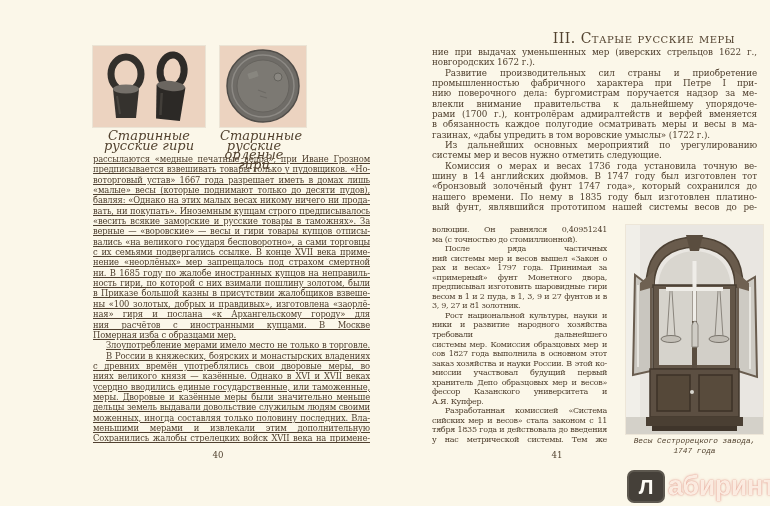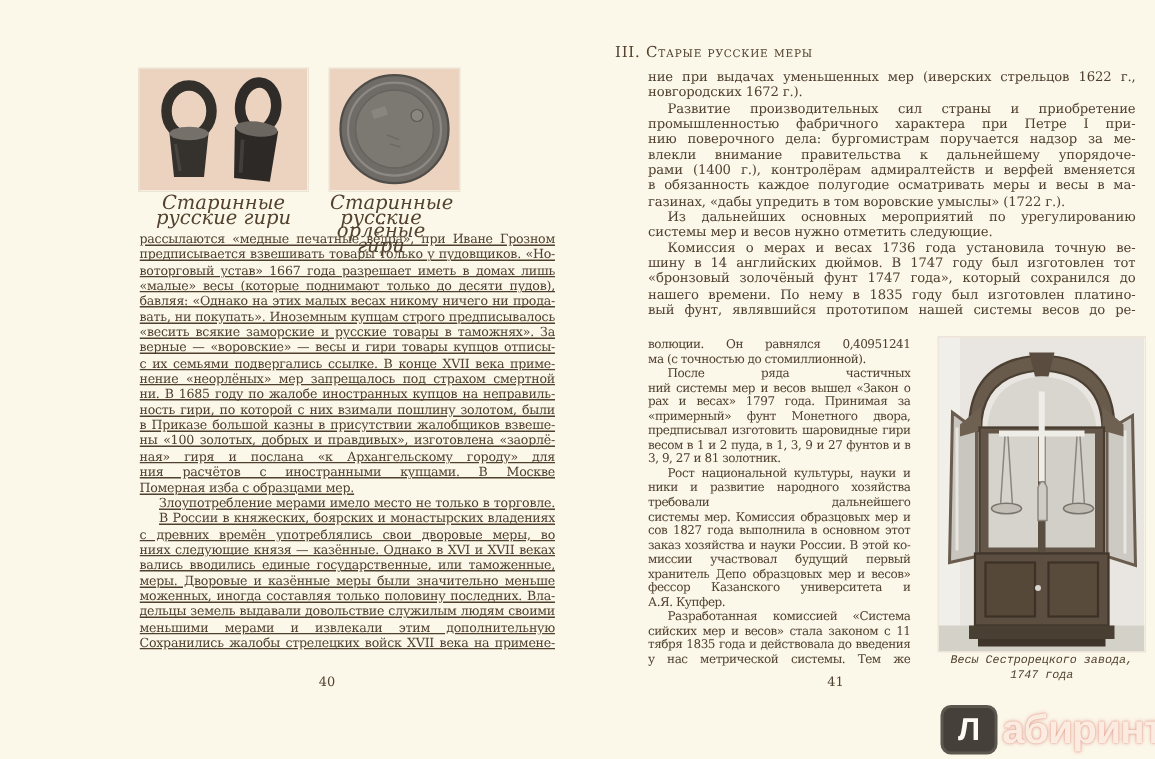--- a/index.html
+++ b/index.html
@@ -27,23 +27,23 @@
   #right-body-full { position:absolute; left:432px; top:47px; width:325px; }
   #right-body-full .line { font-size:8.8px; line-height:10.35px; height:10.35px; letter-spacing:-0.1px; }
 
   #right-row { position:absolute; left:432px; top:225px; width:331px; display:flex; justify-content:space-between; }
   .narrow-col { width:175px; }
   .narrow-col .line { font-size:8px; line-height:9.55px; height:9.55px; letter-spacing:-0.3px; }
 
   
   .running-header {
     position:absolute; left:432px; top:30px; width:325px;
-    text-align:left; transform:translateX(-22px);
+    text-align:right; transform:translateX(-22px);
     font-variant: small-caps;
-    font-size:10px; letter-spacing:0.5px; color:#52422f;
+    font-size:14px; letter-spacing:0.5px; color:#52422f;
   }
   .pagenum {
     position:absolute; top:450px; width:250px; text-align:center;
     font-size:8.6px; color:#52422f;
   }
   #pagenum-left { left:93px; }
   #pagenum-right { left:432px; }
 
   
   .figs { position:absolute; left:93px; top:46px; width:277px; }
@@ -121,53 +121,54 @@
 
   <div id="left-body">
       <div class="line">рассылаются «медные печатные вёдра», при Иване Грозном</div>
       <div class="line">предписывается взвешивать товары только у пудовщиков. «Но-</div>
       <div class="line">воторговый устав» 1667 года разрешает иметь в домах лишь</div>
       <div class="line">«малые» весы (которые поднимают только до десяти пудов), до-</div>
       <div class="line">бавляя: «Однако на этих малых весах никому ничего ни прода-</div>
       <div class="line">вать, ни покупать». Иноземным купцам строго предписывалось</div>
       <div class="line">«весить всякие заморские и русские товары в таможнях». За не-</div>
       <div class="line">верные — «воровские» — весы и гири товары купцов отписы-</div>
+      <div class="line">вались «на великого государя бесповоротно», а сами торговцы</div>
       <div class="line">с их семьями подвергались ссылке. В конце XVII века приме-</div>
       <div class="line">нение «неорлёных» мер запрещалось под страхом смертной каз-</div>
       <div class="line">ни. В 1685 году по жалобе иностранных купцов на неправиль-</div>
       <div class="line">ность гири, по которой с них взимали пошлину золотом, были</div>
       <div class="line">в Приказе большой казны в присутствии жалобщиков взвеше-</div>
       <div class="line">ны «100 золотых, добрых и правдивых», изготовлена «заорлё-</div>
       <div class="line">ная» гиря и послана «к Архангельскому городу» для произведе-</div>
       <div class="line">ния расчётов с иностранными купцами. В Москве существовала</div>
       <div class="line end">Померная изба с образцами мер.</div>
       <div class="line indent">Злоупотребление мерами имело место не только в торговле.</div>
       <div class="line indent">В России в княжеских, боярских и монастырских владениях</div>
       <div class="line">с древних времён употреблялись свои дворовые меры, во владе-</div>
-      <div class="line">ниях следующие князя — казённые. Однако в XVI и XVII веках</div>
-      <div class="line">вались вводились единые государственные, или таможенные,</div>
+      <div class="line">ниях великого князя — казённые. Однако в XVI и XVII веках</div>
+      <div class="line">усердно вводились единые государственные, или таможенные,</div>
       <div class="line">меры. Дворовые и казённые меры были значительно меньше та-</div>
+      <div class="line">дельцы земель выдавали довольствие служилым людям своими</div>
       <div class="line">моженных, иногда составляя только половину последних. Вла-</div>
-      <div class="line">дельцы земель выдавали довольствие служилым людям своими</div>
       <div class="line">меньшими мерами и извлекали этим дополнительную прибыль.</div>
       <div class="line">Сохранились жалобы стрелецких войск XVII века на примене-</div>
     </div>
 
   <div class="pagenum" id="pagenum-left">40</div>
 
   <div class="running-header">III. Старые русские меры</div>
 
   <div id="right-body-full">
       <div class="line">ние при выдачах уменьшенных мер (иверских стрельцов 1622 г.,</div>
       <div class="line end">новгородских 1672 г.).</div>
       <div class="line indent">Развитие производительных сил страны и приобретение</div>
       <div class="line">промышленностью фабричного характера при Петре I при-</div>
       <div class="line">нию поверочного дела: бургомистрам поручается надзор за ме-</div>
       <div class="line">влекли внимание правительства к дальнейшему упорядоче-</div>
-      <div class="line">рами (1400 г.), контролёрам адмиралтейств и верфей вменяется</div>
+      <div class="line">рами (1700 г.), контролёрам адмиралтейств и верфей вменяется</div>
       <div class="line">в обязанность каждое полугодие осматривать меры и весы в ма-</div>
       <div class="line end">газинах, «дабы упредить в том воровские умыслы» (1722 г.).</div>
       <div class="line indent">Из дальнейших основных мероприятий по урегулированию</div>
       <div class="line end">системы мер и весов нужно отметить следующие.</div>
       <div class="line indent">Комиссия о мерах и весах 1736 года установила точную ве-</div>
       <div class="line">шину в 14 английских дюймов. В 1747 году был изготовлен тот</div>
       <div class="line">«бронзовый золочёный фунт 1747 года», который сохранился до</div>
       <div class="line">нашего времени. По нему в 1835 году был изготовлен платино-</div>
       <div class="line">вый фунт, являвшийся прототипом нашей системы весов до ре-</div>
     </div>

